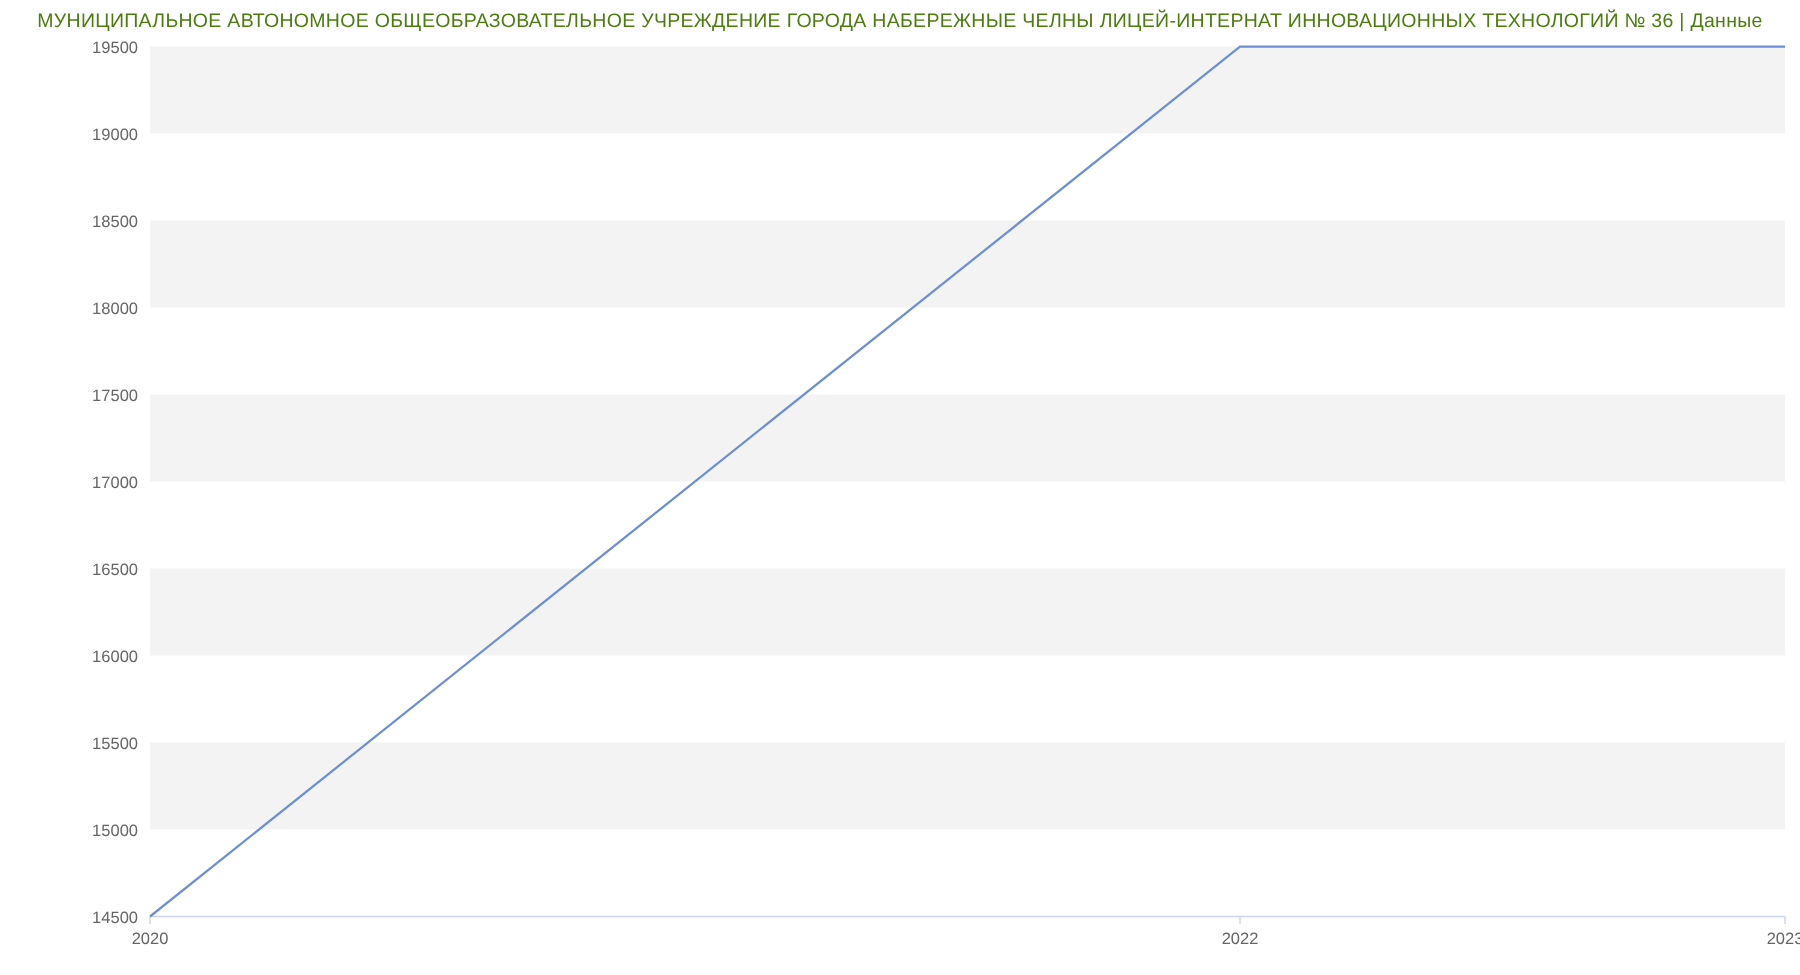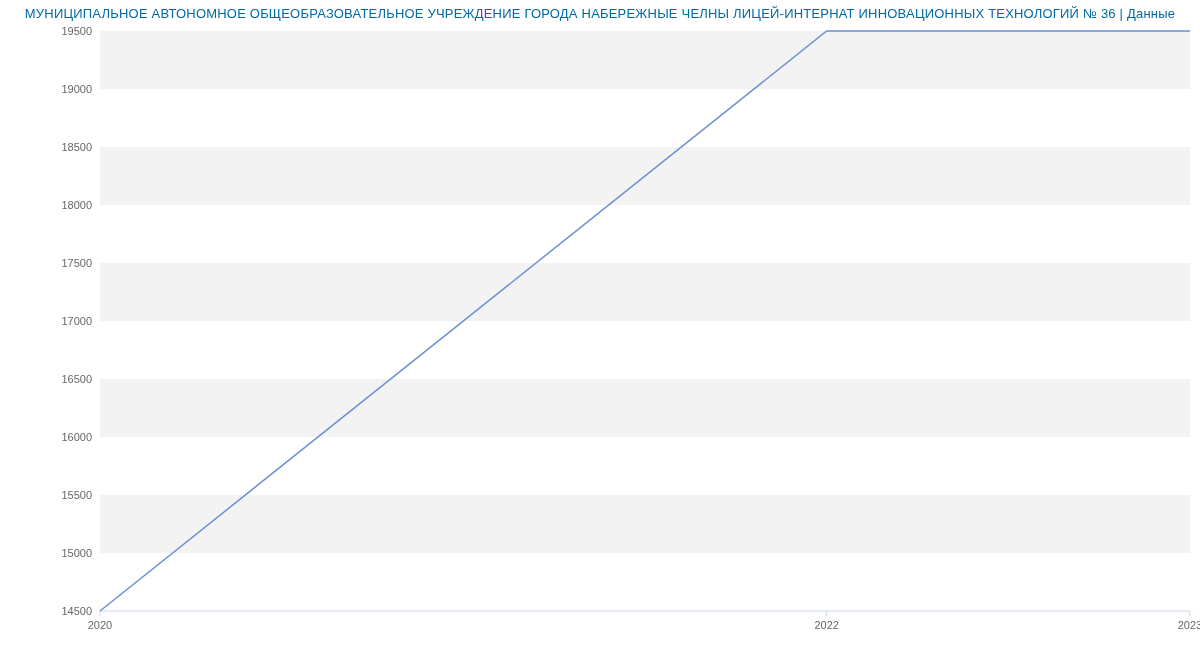--- a/index.html
+++ b/index.html
@@ -6,21 +6,21 @@
     margin: 0;
     padding: 0;
     width: 1200px;
     height: 650px;
     background: #ffffff;
     font-family: Verdana, Geneva, sans-serif;
     overflow: hidden;
   }
   .title {
     font-size: 13px;
-    color: #0369a1;
+    color: #4d7c0f;
     text-align: center;
     padding-top: 6px;
     white-space: nowrap;
     letter-spacing: 0.2px;
   }
   .chart-wrap {
     position: relative;
     width: 1200px;
     height: 620px;
   }

